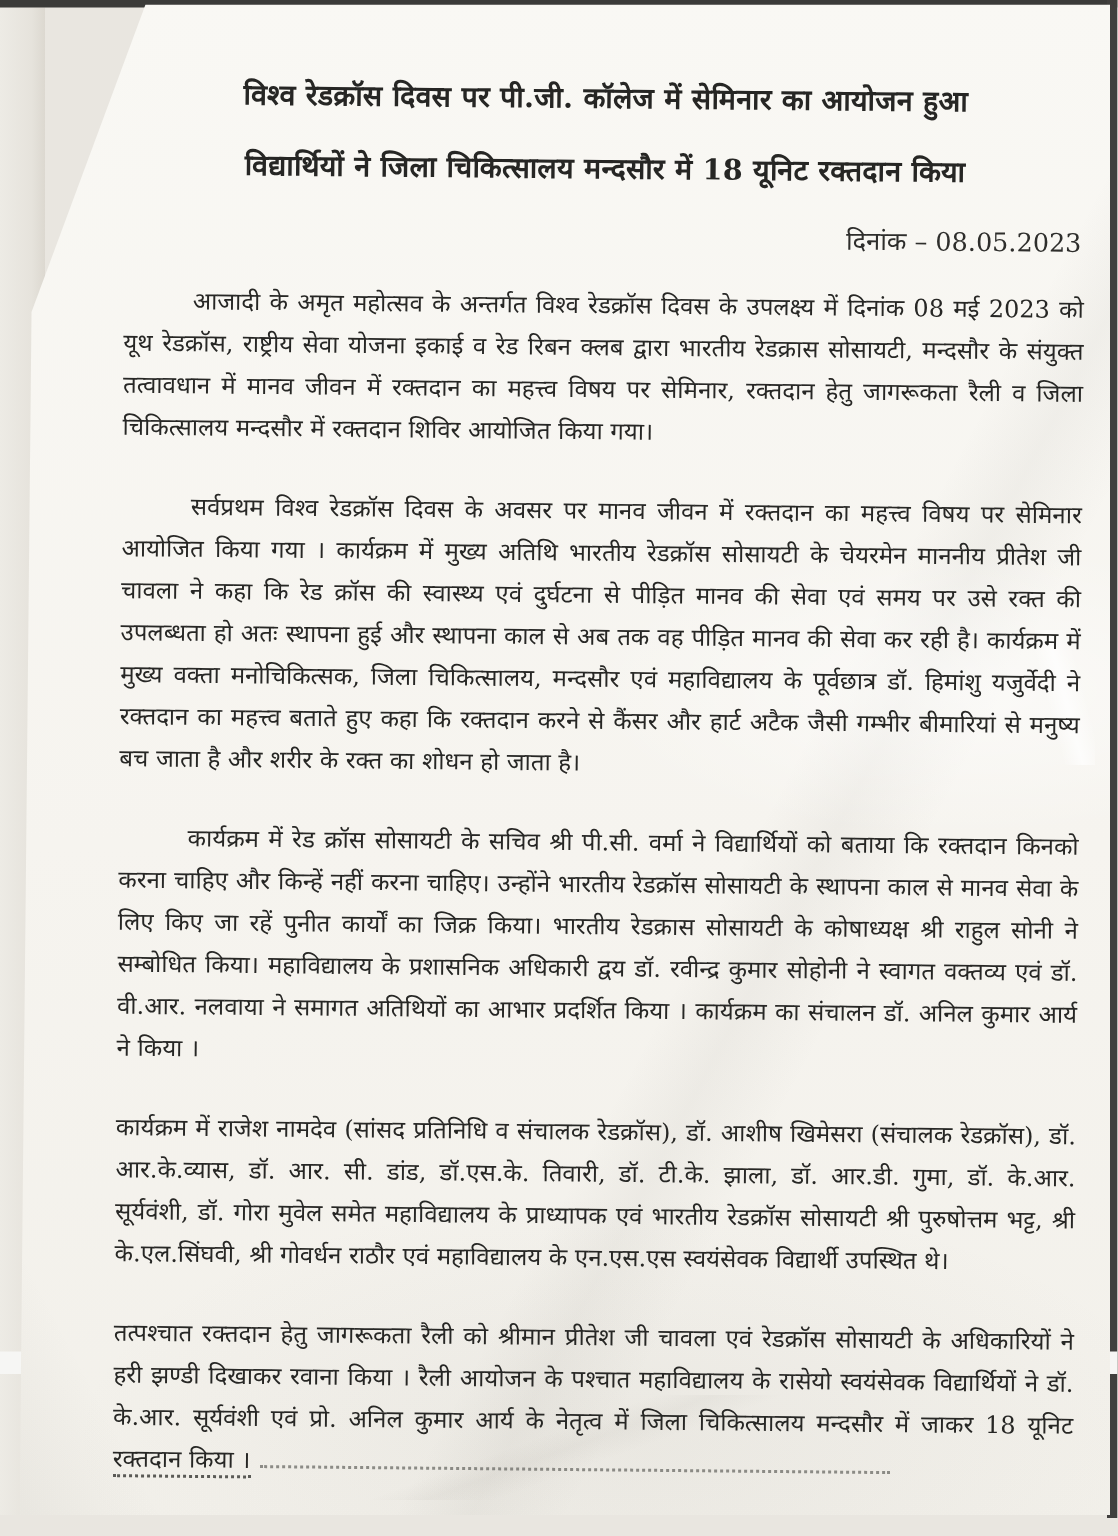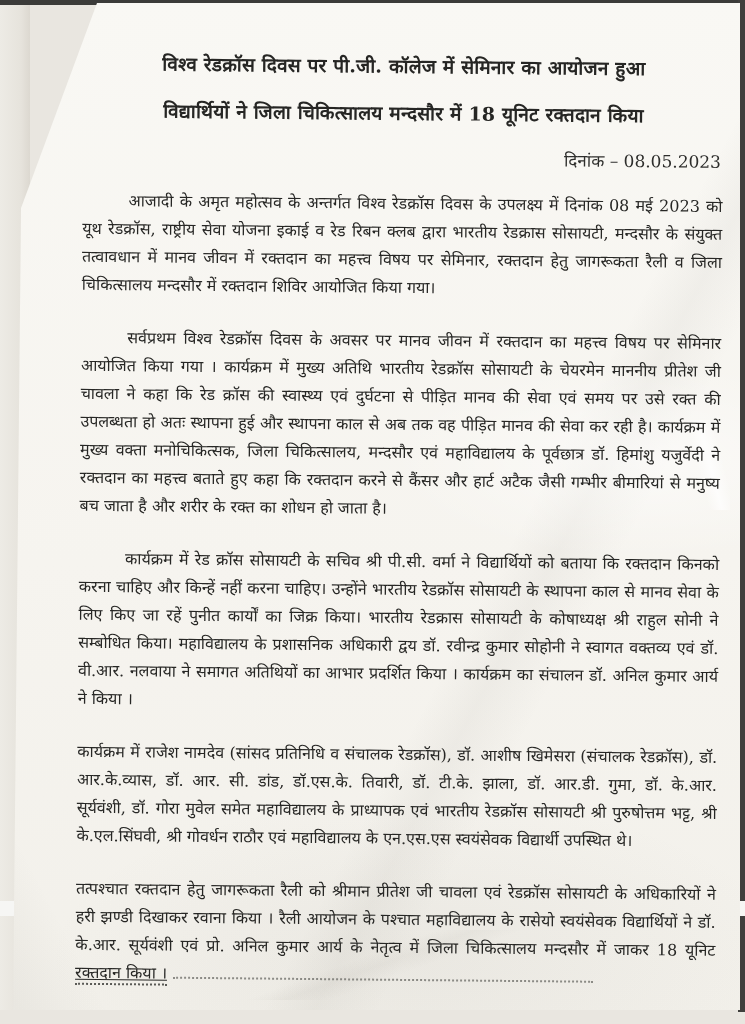--- a/index.html
+++ b/index.html
@@ -83,21 +83,20 @@
     line-height: 28px;
     text-align: justify;
     margin: 0 0 25px 0;
     color: #272725;
   }
   .para.indent { text-indent: 46px; }
   .last-line-wrap { display: inline; }
   .dotted-underline {
     border-bottom: 2px dotted #5a5a56;
     padding-bottom: 1px;
-    text-decoration: underline;
   }
   .dots-filler {
     display: inline-block;
     width: 420px;
     height: 10px;
     vertical-align: baseline;
     border-bottom: 2px dotted #6b6b66;
     margin-left: 6px;
     opacity: 0.75;
   }

